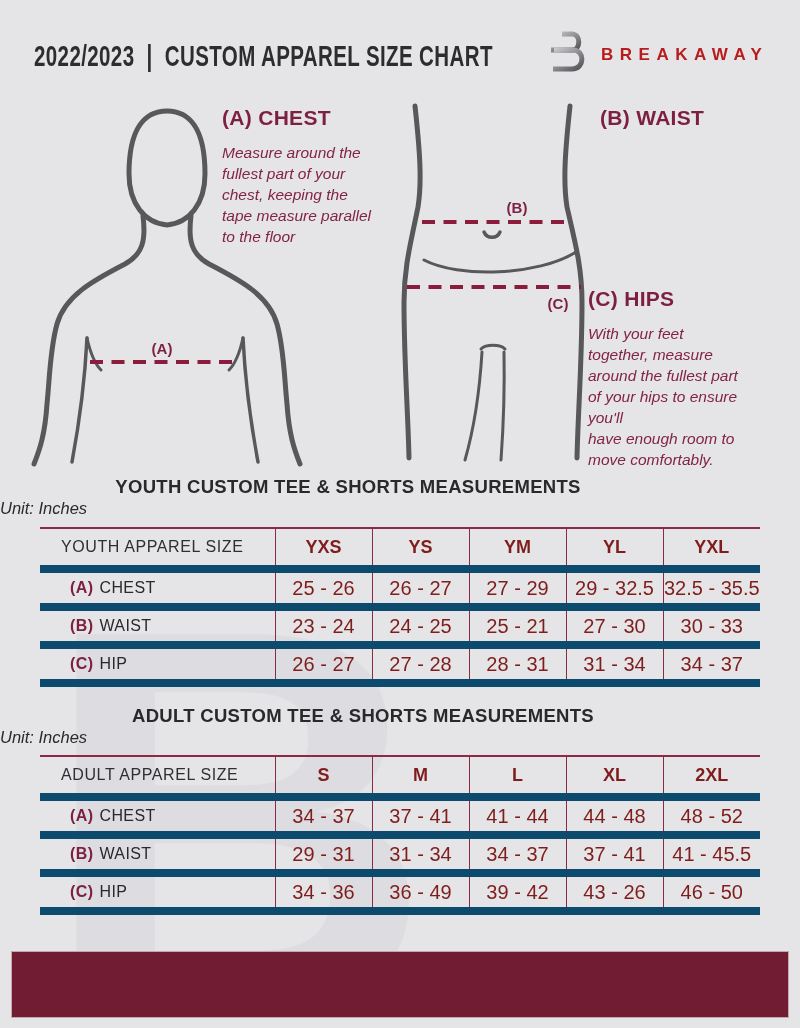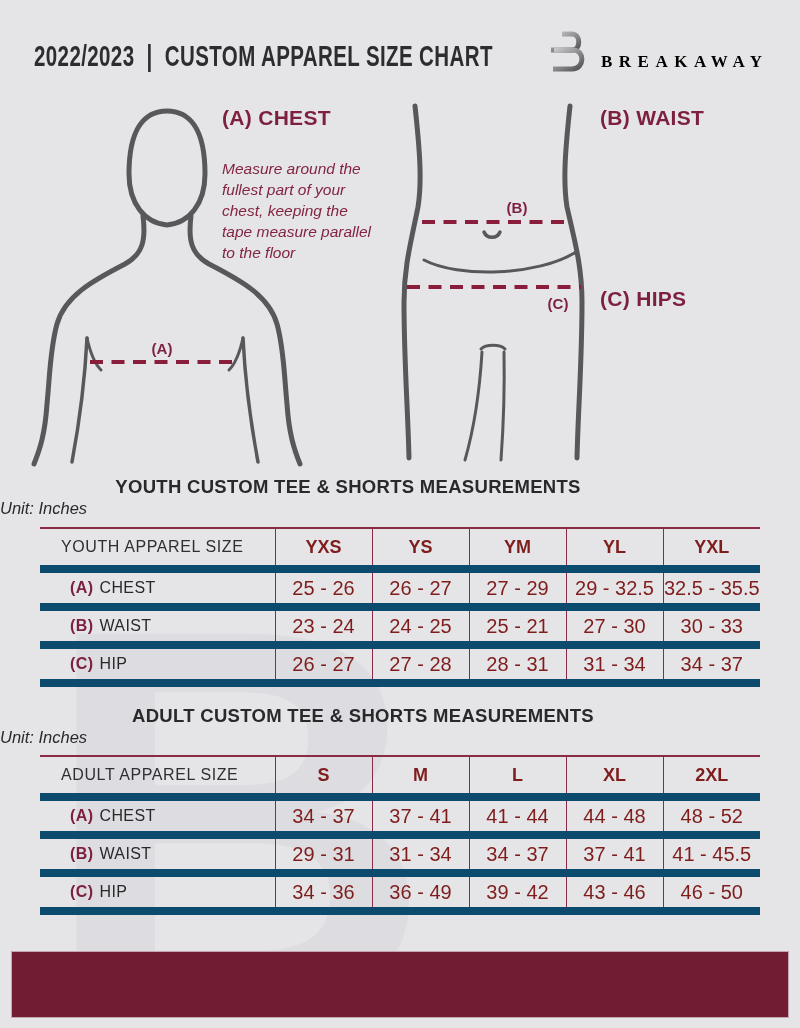--- a/index.html
+++ b/index.html
@@ -11,42 +11,41 @@
   }
   
   .doc-title {
     position: absolute; left: 34px; top: 40px;
     font-size: 27px; font-weight: 700; color: #2d2d30;
     letter-spacing: 0.5px; white-space: pre;
     transform: scale(0.76, 1.08); transform-origin: left top;
   }
   .brand-logo { position: absolute; left: 545px; top: 27px; }
   .brand-name {
-    position: absolute; left: 601px; top: 52px;
-    font-size: 17px; font-weight: 700; color: #000000; letter-spacing: 6.5px;
+    position: absolute; left: 601px; top: 45px;
+    font-size: 17px; font-weight: 700; color: #b91c1c; letter-spacing: 6.5px;
     white-space: nowrap;
-    font-family: Liberation Serif, serif;
   }
   
   .watermark {
     position: absolute; left: 40px; top: 548px;
     font-size: 545px; font-weight: 700; color: #dddde1;
     z-index: 0; line-height: 1; user-select: none;
   }
   
   .fig { position: absolute; z-index: 1; }
   .info { position: absolute; z-index: 2; }
   .info h3 { font-size: 21px; font-weight: 700; color: #7d1f3f; letter-spacing: 0.3px; }
   .info p  {
-    margin-top: 28px; font-size: 15.5px; font-style: italic; color: #832443;
+    margin-top: 12px; font-size: 15.5px; font-style: italic; color: #832443;
     line-height: 21px; white-space: pre-line;
   }
   #chest-info { left: 222px; top: 106px; width: 185px; }
   #waist-info { left: 600px; top: 106px; width: 190px; }
-  #hips-info  { left: 600px; top: 287px; width: 190px; }
+  #hips-info  { left: 588px; top: 287px; width: 190px; }
   .fig path, .fig ellipse { fill: none; stroke: #58585b; stroke-linecap: round; }
   .dash { stroke: #8a1c3c !important; stroke-width: 4; stroke-dasharray: 13 8.5; stroke-linecap: butt !important; }
   .marker { font-family: "Liberation Sans", sans-serif; font-size: 15px; font-weight: 700; fill: #7d1f3f; }
   
   .tbl-title {
     position: absolute; left: 0; width: 696px; text-align: center; z-index: 2;
     font-size: 18.5px; font-weight: 700; color: #29292c; letter-spacing: 0.3px;
   }
   .tbl-unit {
     position: absolute; left: 0; width: 800px; text-align: left; z-index: 2;
@@ -136,20 +135,27 @@
 fullest part of your
 chest, keeping the
 tape measure parallel
 to the floor</p>
   </div>
   <div class="info" id="waist-info">
     <h3>(B) WAIST</h3>
   </div>
   <div class="info" id="hips-info">
     <h3>(C) HIPS</h3>
+    <p>With your feet
+together, measure
+around the fullest part
+of your hips to ensure
+you'll
+have enough room to
+move comfortably.</p>
   </div>
 
   <div class="tbl-title" id="youth-title">YOUTH CUSTOM TEE &amp; SHORTS MEASUREMENTS</div>
   <div class="tbl-unit" id="youth-unit">Unit: Inches</div>
   <div class="size-table" id="youth-table">
     <table>
       <colgroup>
           <col class="c0">
           <col class="cv">
           <col class="cv">
@@ -229,21 +235,21 @@
         <td>31 - 34</td>
         <td>34 - 37</td>
         <td>37 - 41</td>
         <td>41 - 45.5</td>
       </tr>
       <tr class="row">
         <td class="lbl"><span class="pfx">(C)</span><span>HIP</span></td>
         <td>34 - 36</td>
         <td>36 - 49</td>
         <td>39 - 42</td>
-        <td>43 - 46</td>
+        <td>43 - 26</td>
         <td>46 - 50</td>
       </tr>
     </tbody>
       </table>
   </div>
 
   <div class="footer-bar"></div>
 
 </div>
 

